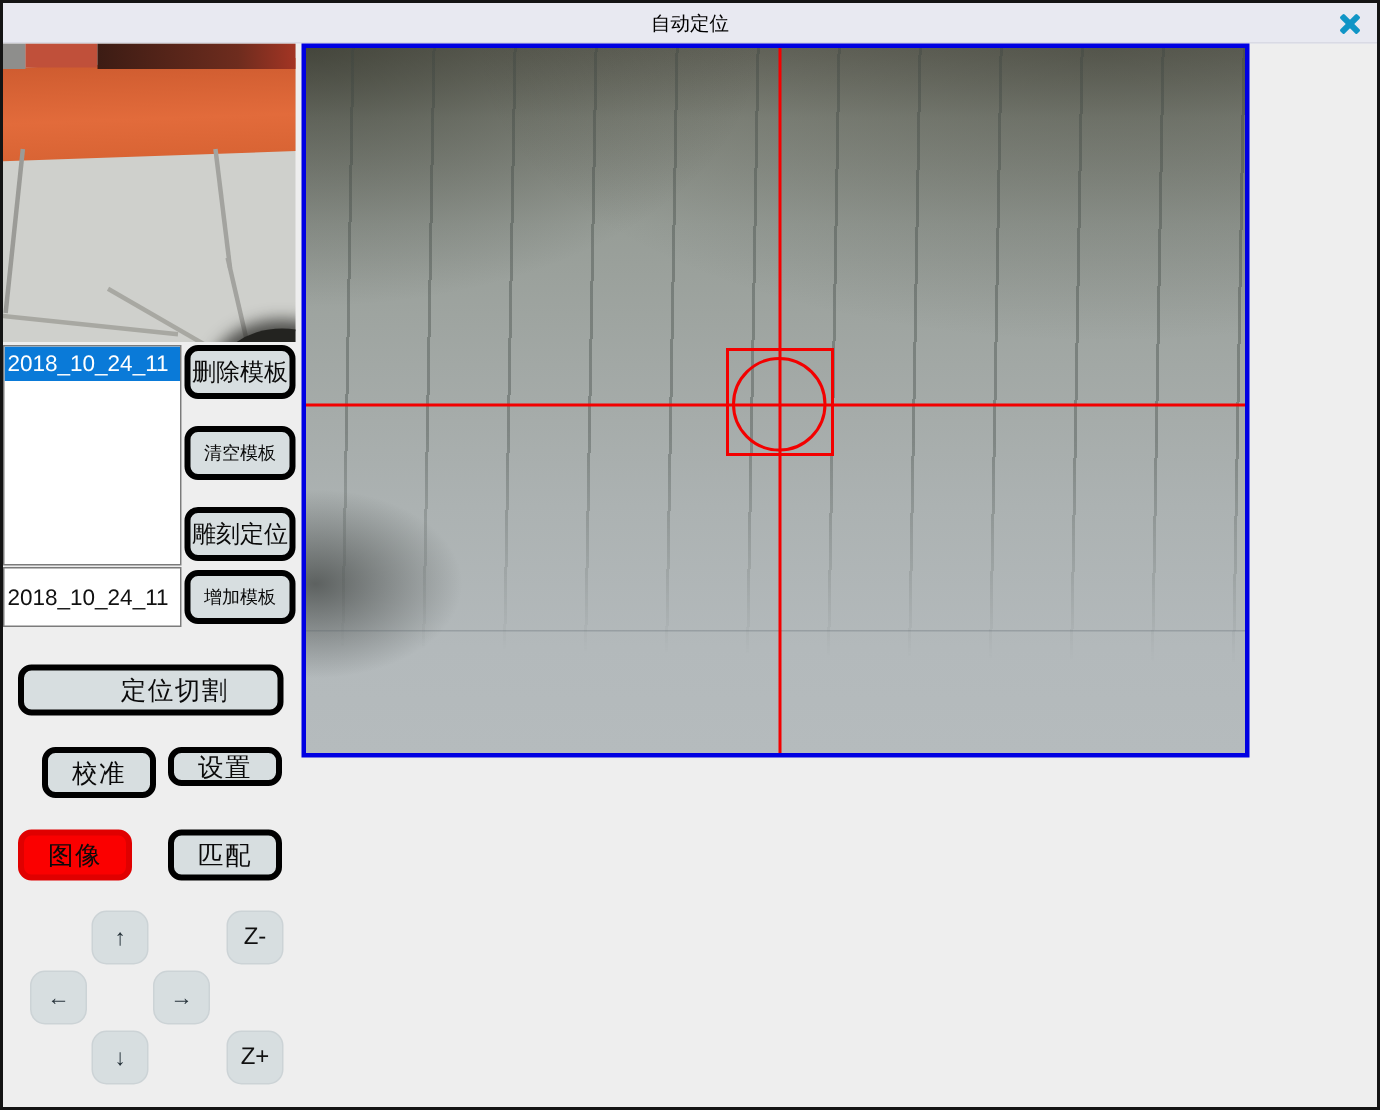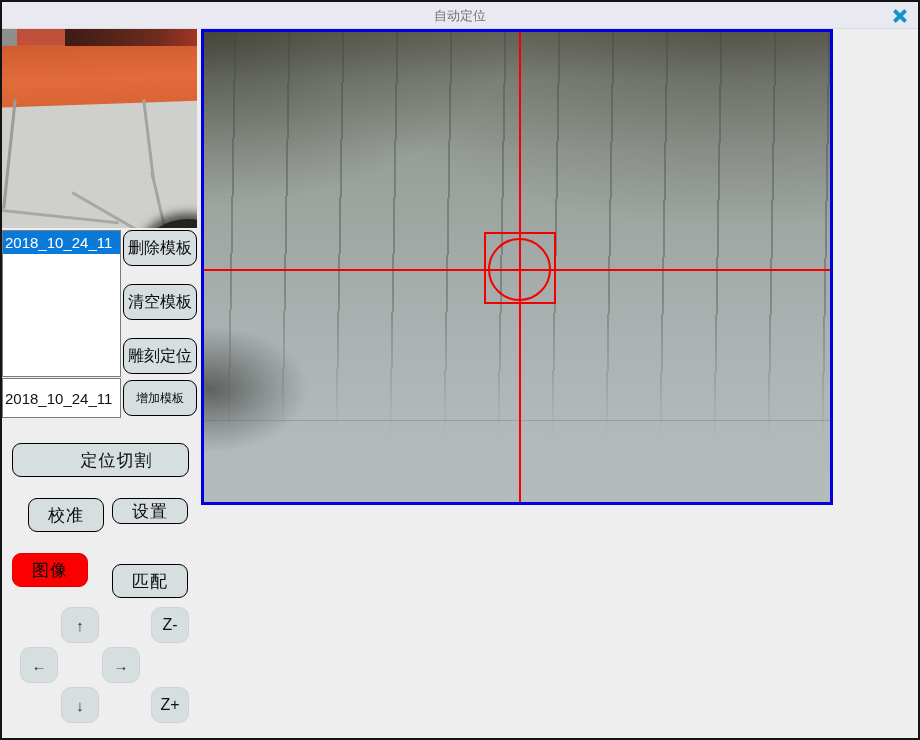--- a/index.html
+++ b/index.html
@@ -7,21 +7,21 @@
   #window {
     position:relative; width:920px; height:740px; background:#eeeeee;
     box-shadow: inset 0 0 0 2px #141414; overflow:hidden;
   }
   
   #titlebar {
     position:absolute; left:2px; top:2px; right:2px; height:27px;
     background:#e8e9f1; border-bottom:1px solid #d9dae4;
   }
   #title { position:absolute; left:0; right:0; top:0; height:27px; line-height:27px;
-    text-align:center; font-size:13px; color:#737373; }
+    text-align:center; font-size:13px; color:#000000; }
   #close-btn { position:absolute; right:8px; top:4px; width:20px; height:20px; cursor:pointer; }
   #close-btn .bar { position:absolute; left:2px; top:8px; width:16px; height:4px; border-radius:1px; background:#1095c6; }
   #close-btn .bar.b1 { transform:rotate(45deg); }
   #close-btn .bar.b2 { transform:rotate(-45deg); }
   
   #thumb { position:absolute; left:2px; top:29px; width:195px; height:199px; overflow:hidden; background:#cfd0cc; }
   .th-gray  { position:absolute; left:0; top:0; width:15px; height:17px; background:#8e8e8c; }
   .th-tab   { position:absolute; left:15px; top:0; width:48px; height:16px; background:#c0503a; }
   .th-dark  { position:absolute; left:63px; top:0; width:134px; height:17px;
               background:linear-gradient(90deg,#3c1c14,#6e2c1e 70%,#a63524); }
@@ -38,34 +38,34 @@
   
   #template-list { position:absolute; left:2px; top:230px; width:119px; height:147px;
     background:#ffffff; border:1px solid #7b7b7b; overflow:hidden; }
   .list-item { height:23px; line-height:23px; font-size:15px; padding-left:2px; white-space:nowrap; }
   .list-item.selected { background:#0a7ad8; color:#ffffff; }
   #template-name { position:absolute; left:2px; top:378px; width:119px; height:40px;
     background:#ffffff; border:1px solid #7b7b7b; font-size:15px; padding-left:2px;
     color:#111; font-family:"Liberation Sans","DejaVu Sans",sans-serif; }
   
   .btn {
-    position:absolute; background:#d7dee0; border:1px solid #000000; border-radius:9px;
+    position:absolute; background:#d7dee0; border:4px solid #000000; border-radius:9px;
     font-size:17px; color:#0a0a0a; display:flex; align-items:center; justify-content:center;
     cursor:pointer; letter-spacing:1px;
   }
   .btn.red { background:#fb0000; border-color:#e00000; }
   #btn-delete   { left:123px; top:230px; width:74px; height:36px; font-size:16px; letter-spacing:0; }
-  #btn-clear    { left:123px; top:284px; width:74px; height:36px; font-size:16px; letter-spacing:0; }
+  #btn-clear    { left:123px; top:284px; width:74px; height:36px; font-size:12px; letter-spacing:0; }
   #btn-engrave  { left:123px; top:338px; width:74px; height:36px; font-size:16px; letter-spacing:0; }
   #btn-add      { left:123px; top:380px; width:74px; height:36px; font-size:12px; letter-spacing:0; }
   #btn-poscut   { left:12px;  top:443px; width:177px; height:34px;padding-left:32px; }
   #btn-calib    { left:28px;  top:498px; width:76px;  height:34px; }
   #btn-settings { left:112px; top:498px; width:76px;  height:26px; }
   #btn-image    { left:12px;  top:553px; width:76px;  height:34px; }
-  #btn-match    { left:112px; top:553px; width:76px;  height:34px;margin-top:11px; }
+  #btn-match    { left:112px; top:553px; width:76px;  height:34px; }
   .jog { position:absolute; width:38px; height:36px; background:#d7dee0; border:1px solid #ccd3d6;
          border-radius:10px; font-size:15px; color:#26323a; display:flex; align-items:center;
          justify-content:center; cursor:pointer; }
   #jog-up    { left:61px;  top:607px; }
   #jog-zminus{ left:151px; top:607px; font-size:16px; color:#111; }
   #jog-left  { left:20px;  top:647px; }
   #jog-right { left:102px; top:647px; }
   #jog-down  { left:61px;  top:687px; }
   #jog-zplus { left:151px; top:687px; font-size:16px; color:#111; }
   

